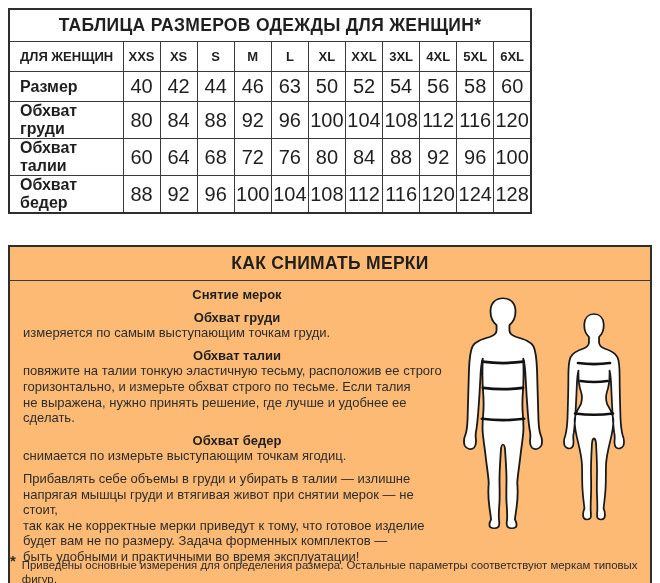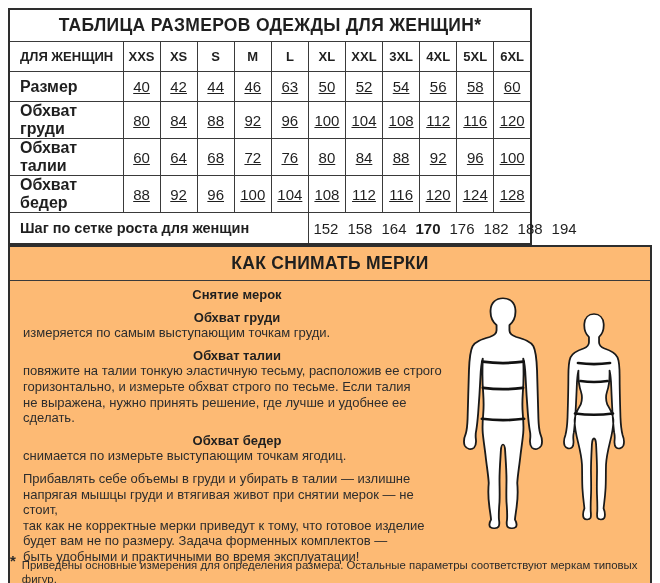--- a/index.html
+++ b/index.html
@@ -19,21 +19,21 @@
   .size-table td, .size-table th {
     border:1.5px solid #3a3a3a; text-align:center; vertical-align:middle;
     padding:0; color:#1f1f1f;
   }
   .size-table .title-cell {
     height:31px; font-weight:bold; font-size:17.5px; letter-spacing:.3px;
   }
   .size-table col.label-col { width:114px; }
   .size-table th { height:29px; font-size:13px; font-weight:bold; }
   .size-table th.row-head { text-align:left; padding-left:10px; }
-  .size-table td.value-cell { height:29px; font-size:15px;text-decoration:underline; }
+  .size-table td.value-cell { height:29px; font-size:20px; }
   .size-table td.row-label {
     text-align:left; padding-left:10px; font-weight:bold; font-size:16px;
   }
   .size-table td.step-label {
     text-align:left; padding-left:10px; font-weight:bold; font-size:14.5px; height:30px;
   }
   .size-table td.step-values { font-size:15px; }
   .size-table td.step-values span { margin:0 4.5px; }
   .size-table td.step-values span.bold { font-weight:bold; }
 
@@ -155,26 +155,20 @@
       <td class="value-cell">96</td>
       <td class="value-cell">100</td>
       <td class="value-cell">104</td>
       <td class="value-cell">108</td>
       <td class="value-cell">112</td>
       <td class="value-cell">116</td>
       <td class="value-cell">120</td>
       <td class="value-cell">124</td>
       <td class="value-cell">128</td>
     </tr>
-    <tr>
-      <td class="step-label" colspan="6">Шаг по сетке роста для женщин</td>
-      <td class="step-values" colspan="6">
-        <span>152</span><span>158</span><span>164</span><span class="bold">170</span><span>176</span><span>182</span><span>188</span><span>194</span>
-      </td>
-    </tr>
   </tbody>
     </table>
 
   <div class="measure-box">
     <div class="measure-title">КАК СНИМАТЬ МЕРКИ</div>
     <div class="measure-content">
       <div class="measure-text">
         <div class="para">
           <div class="para-head">Снятие мерок</div>
         </div>

